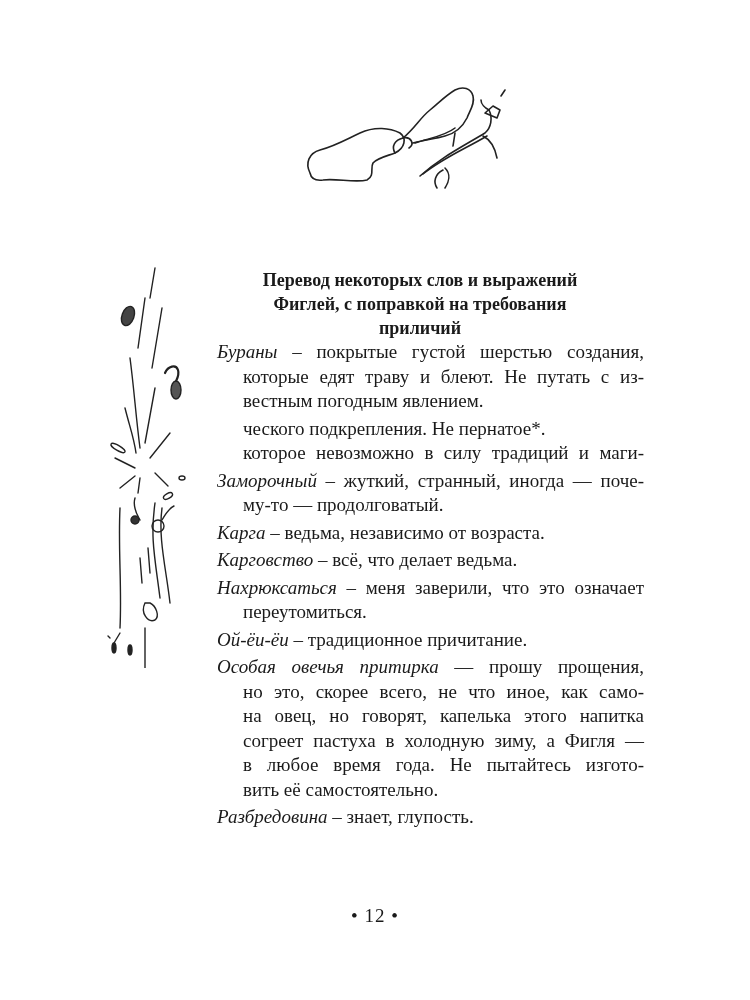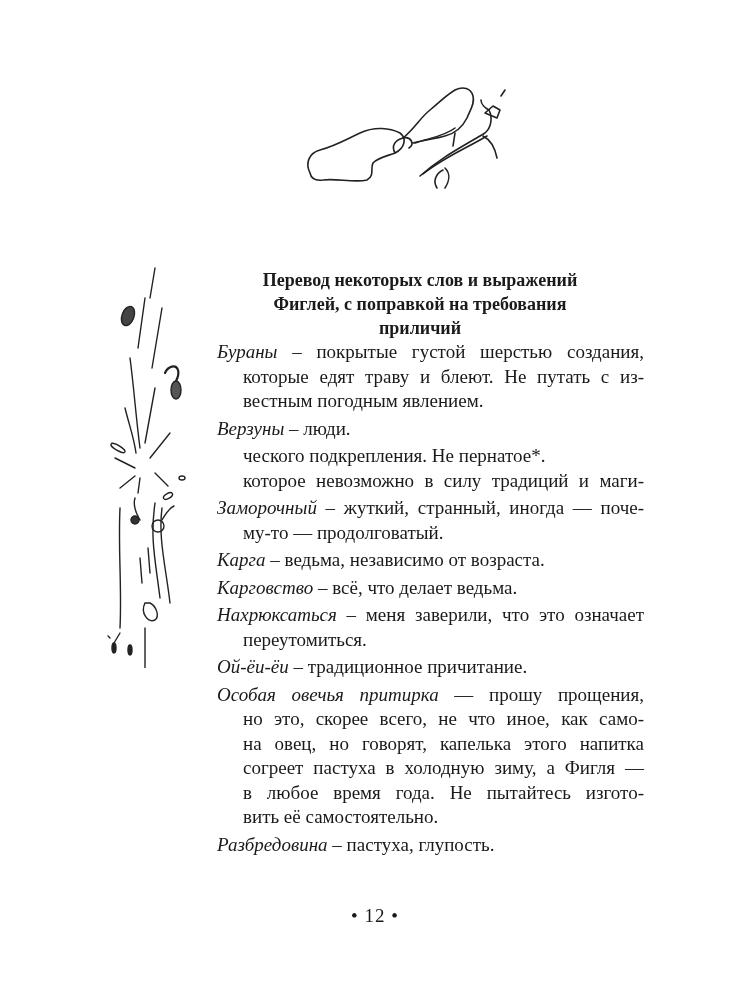--- a/index.html
+++ b/index.html
@@ -83,23 +83,20 @@
   <div>приличий</div>
 </div>
 
 <div class="entries">
   <div class="entry">
     <span class="line"><span class="term">Бураны</span><span> – покрытые густой шерстью создания,</span></span>
     <span class="line indent">которые едят траву и блеют. Не путать с из-</span>
     <span class="line indent last">вестным погодным явлением.</span>
   </div>
   <div class="entry">
-    <span class="line last"><span class="term">Верзуны</span><span> – люди.</span></span>
-  </div>
-  <div class="entry">
     <span class="line indent last">ческого подкрепления. Не пернатое*.</span>
     <span class="line indent">которое невозможно в силу традиций и маги-</span>
   </div>
   <div class="entry">
     <span class="line"><span class="term">Заморочный</span><span> – жуткий, странный, иногда — поче-</span></span>
     <span class="line indent last">му-то — продолговатый.</span>
   </div>
   <div class="entry">
     <span class="line last"><span class="term">Карга</span><span> – ведьма, независимо от возраста.</span></span>
   </div>
@@ -115,17 +112,17 @@
   </div>
   <div class="entry">
     <span class="line"><span class="term">Особая овечья притирка</span><span> — прошу прощения,</span></span>
     <span class="line indent">но это, скорее всего, не что иное, как само-</span>
     <span class="line indent">на овец, но говорят, капелька этого напитка</span>
     <span class="line indent">согреет пастуха в холодную зиму, а Фигля —</span>
     <span class="line indent">в любое время года. Не пытайтесь изгото-</span>
     <span class="line indent last">вить её самостоятельно.</span>
   </div>
   <div class="entry">
-    <span class="line last"><span class="term">Разбредовина</span><span> – пастуха, глупость.</span></span>
+    <span class="line last"><span class="term">Разбредовина</span><span> – знает, глупость.</span></span>
   </div>
 </div>
 
 <div class="page-number">• 12 •</div>
 
 </body></html>

